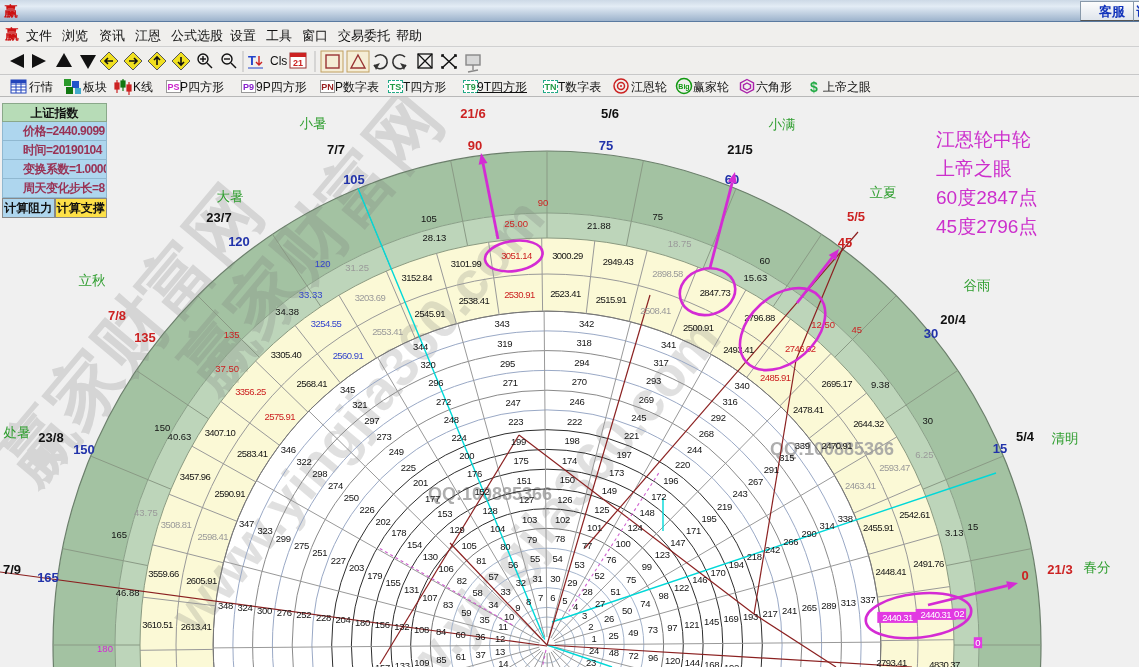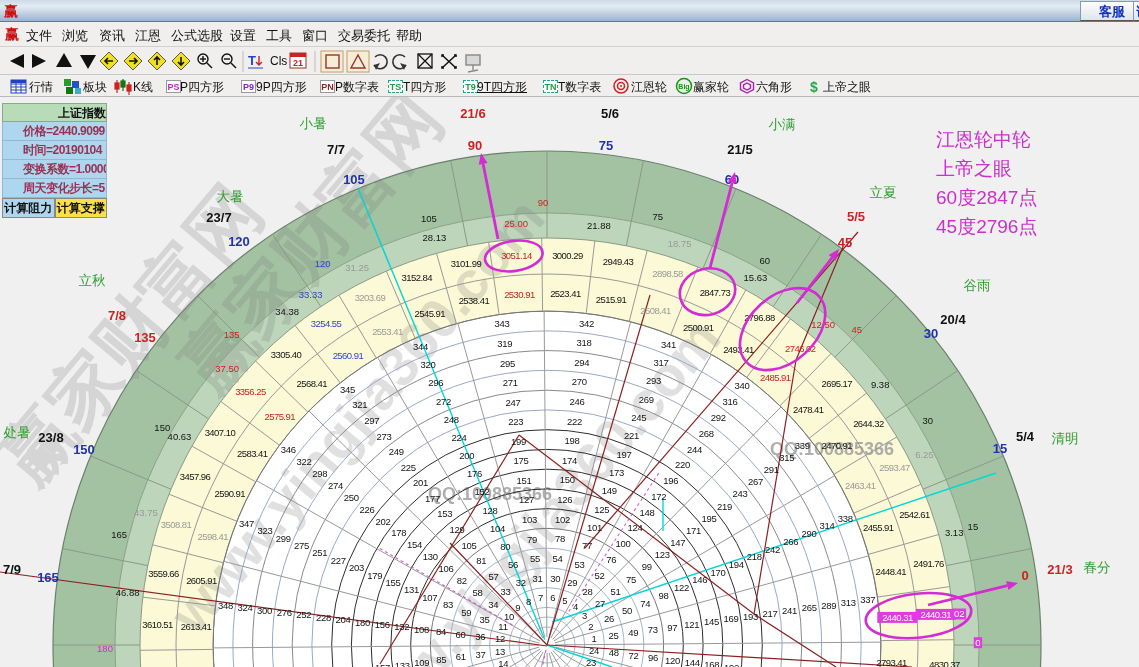--- a/index.html
+++ b/index.html
@@ -7,21 +7,21 @@
 .titlebar .ttext{position:absolute;left:26px;top:4px;font-size:13px;color:#111;font-weight:bold;}
 .kfbtn{position:absolute;top:1px;height:20px;background:linear-gradient(#fdfdfd,#dfe5ec);border:1px solid #8899aa;border-bottom-color:#555;font-size:13px;color:#1133bb;font-weight:bold;text-align:center;line-height:19px;}
 .menubar{position:absolute;left:0;top:22px;width:1139px;height:25px;background:#f0efed;border-bottom:1px solid #d0d0d0;}
 .menubar span{position:absolute;top:5px;font-size:13px;color:#111;}
 .menubar .logo2{position:absolute;left:5px;top:4px;color:#cc1111;font-weight:bold;font-size:14px;font-family:"Liberation Serif",serif;}
 .toolbar1{position:absolute;left:0;top:48px;width:1139px;height:27px;background:#f0efed;border-bottom:1px solid #c8c8c8;}
 .toolbar2{position:absolute;left:0;top:76px;width:1139px;height:21px;background:#f0efed;border-bottom:1px solid #b8b8b8;}
 .tb2item{position:absolute;top:3px;font-size:12px;color:#111;}
 .badge{position:absolute;top:4px;width:15px;height:13px;border:1px solid #999;background:#fff;font-size:9px;font-weight:bold;text-align:center;line-height:12px;}
 .panel{position:absolute;left:2px;top:103px;width:105px;}
-.panel .hdr{height:19px;background:#b7dcb7;border:1px solid #8aa88a;text-align:right;font-size:12px;font-weight:bold;color:#111;line-height:18px;}
+.panel .hdr{height:19px;background:#b7dcb7;border:1px solid #8aa88a;text-align:center;font-size:12px;font-weight:bold;color:#111;line-height:18px;}
 .panel .row{height:19px;background:#aed6ee;border:1px solid #90b8d0;border-top:none;font-size:12px;font-weight:bold;color:#993355;line-height:18px;padding-left:20px;letter-spacing:-0.5px;white-space:nowrap;overflow:hidden;}
 .panel .btns{height:15px;display:flex;}
 .panel .btns div{width:52.5px;height:20px;font-size:12px;font-weight:bold;color:#111;text-align:center;line-height:19px;border:1px solid #888;}
 </style></head><body>
 <svg width="1139" height="570" viewBox="0 97 1139 570" style="position:absolute;left:0;top:97px;">
     <path d="M 53.0 645.0 A 494.0 494.0 0 1 0 1041.0 645.0 A 494.0 494.0 0 1 0 53.0 645.0 Z M 115.0 645.0 A 432.0 432.0 0 1 0 979.0 645.0 A 432.0 432.0 0 1 0 115.0 645.0 Z" fill="#a3c2a2" fill-rule="evenodd"></path>
     <path d="M 115.0 645.0 A 432.0 432.0 0 1 0 979.0 645.0 A 432.0 432.0 0 1 0 115.0 645.0 Z M 140.0 645.0 A 407.0 407.0 0 1 0 954.0 645.0 A 407.0 407.0 0 1 0 140.0 645.0 Z" fill="#bdd5ba" fill-rule="evenodd"></path>
     <path d="M 140.0 645.0 A 407.0 407.0 0 1 0 954.0 645.0 A 407.0 407.0 0 1 0 140.0 645.0 Z M 213.2 645.0 A 333.8 333.8 0 1 0 880.8 645.0 A 333.8 333.8 0 1 0 213.2 645.0 Z" fill="#fbf9d6" fill-rule="evenodd"></path>
     <circle cx="547.0" cy="645.0" r="333.8" fill="#ffffff" stroke="none" stroke-width="0"></circle>
     <g fill="#777777" opacity="0.22" font-family="Liberation Sans, sans-serif">
@@ -654,18 +654,18 @@
  <span class="tb2item" style="left:631px;">江恩轮</span>
  <span class="tb2item" style="left:693px;">赢家轮</span>
  <span class="tb2item" style="left:756px;">六角形</span>
  <span class="tb2item" style="left:823px;">上帝之眼</span>
 </div>
 <div class="panel">
  <div class="hdr">上证指数</div>
  <div class="row">价格=2440.9099</div>
  <div class="row">时间=20190104</div>
  <div class="row">变换系数=1.00000</div>
- <div class="row">周天变化步长=5</div>
+ <div class="row">周天变化步长=8</div>
  <div class="btns">
       <div style="background:#aed6ee;">计算阻力</div>
       <div style="background:#fde047;">计算支撑</div>
     </div>
 </div>
 
 </body></html>

